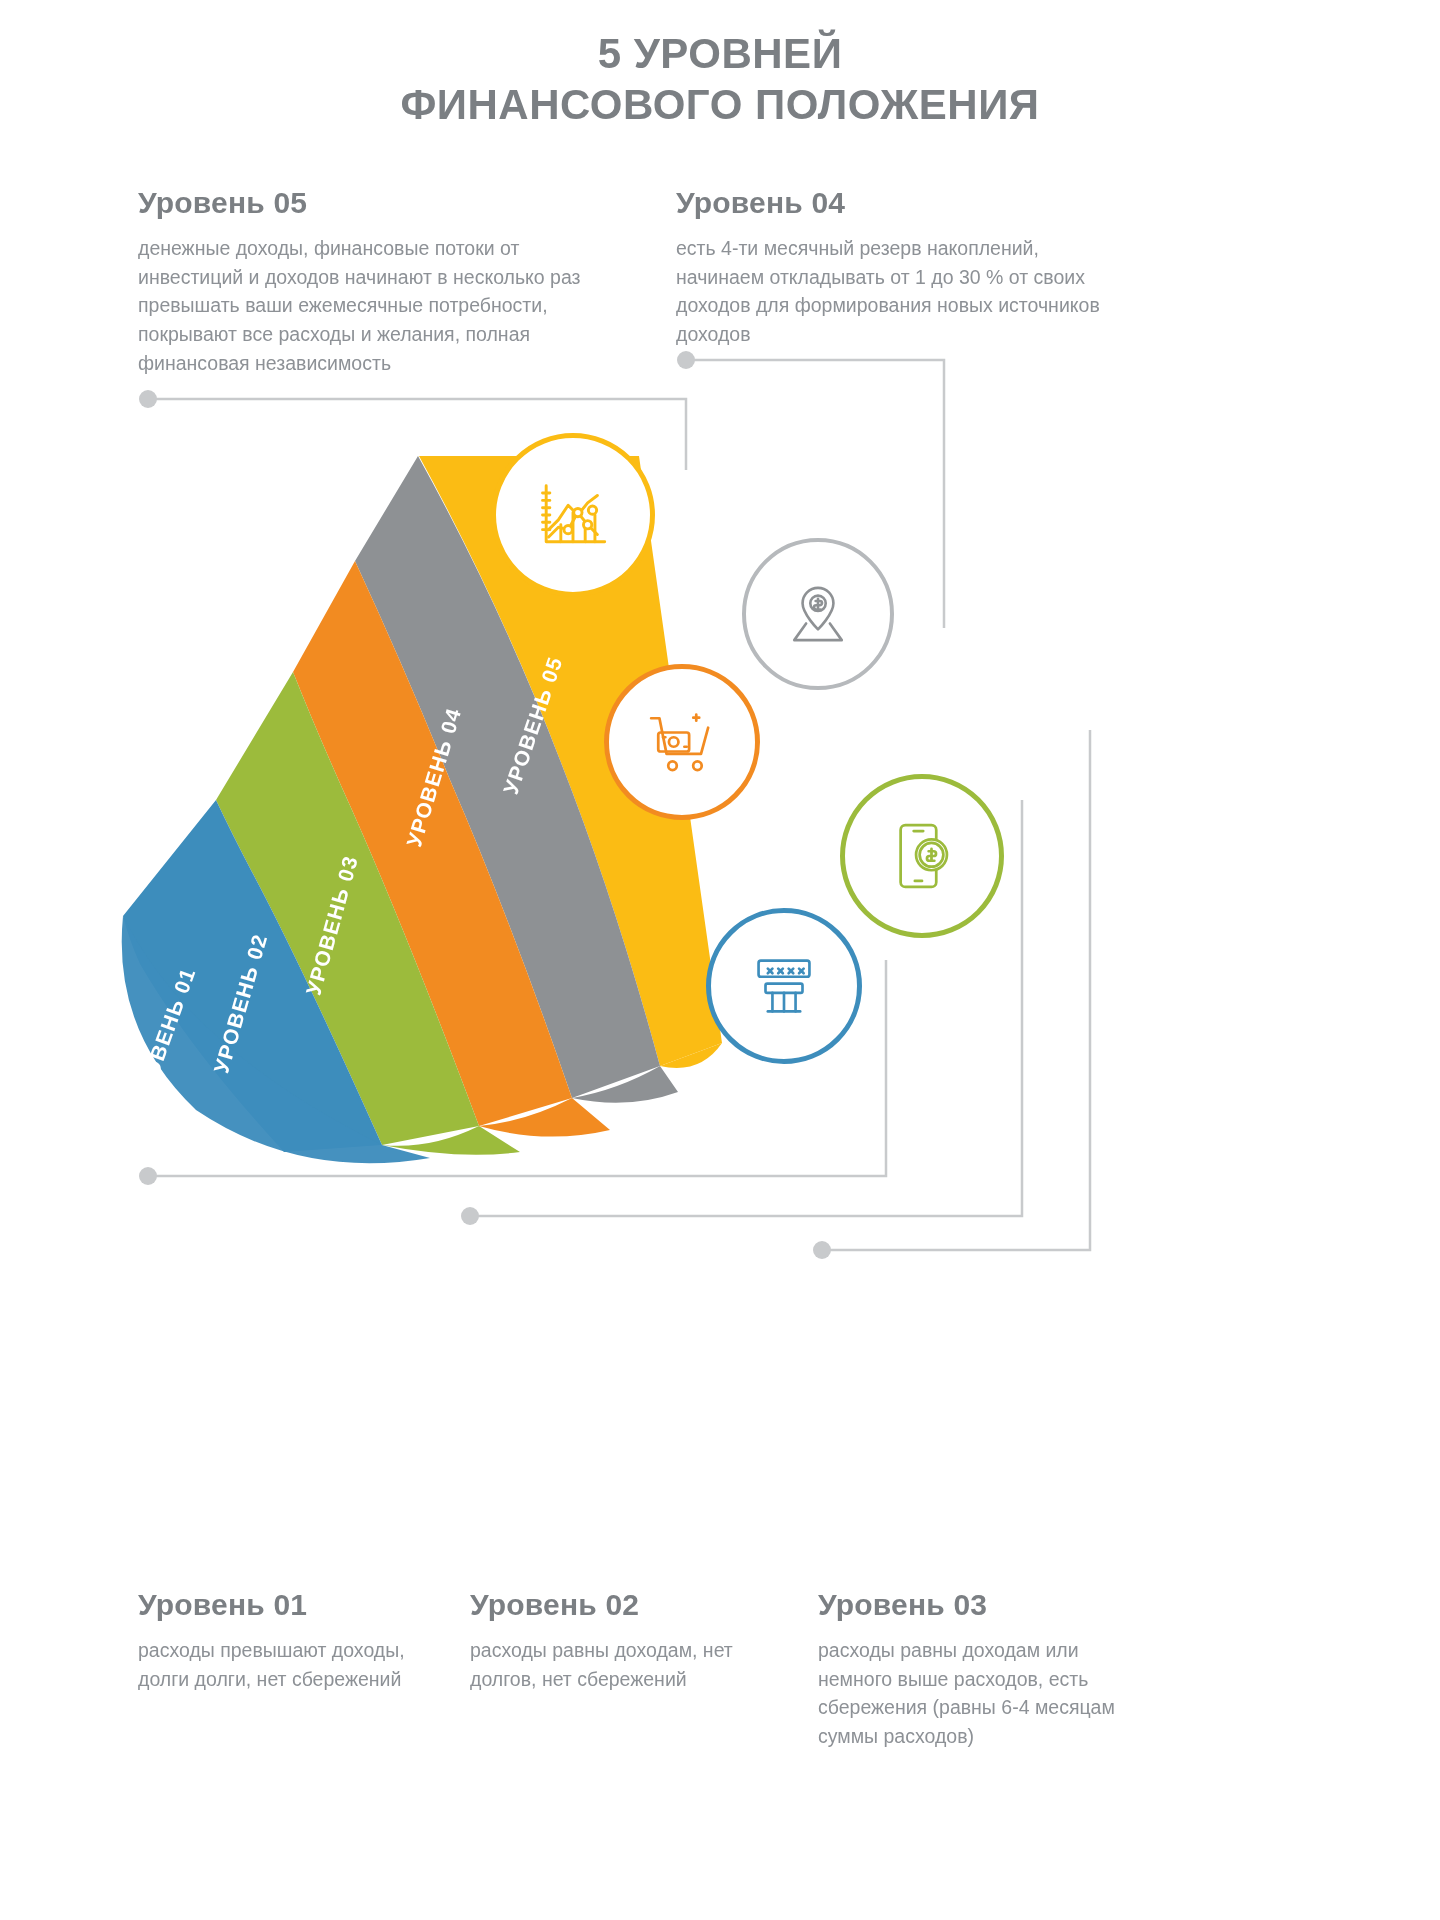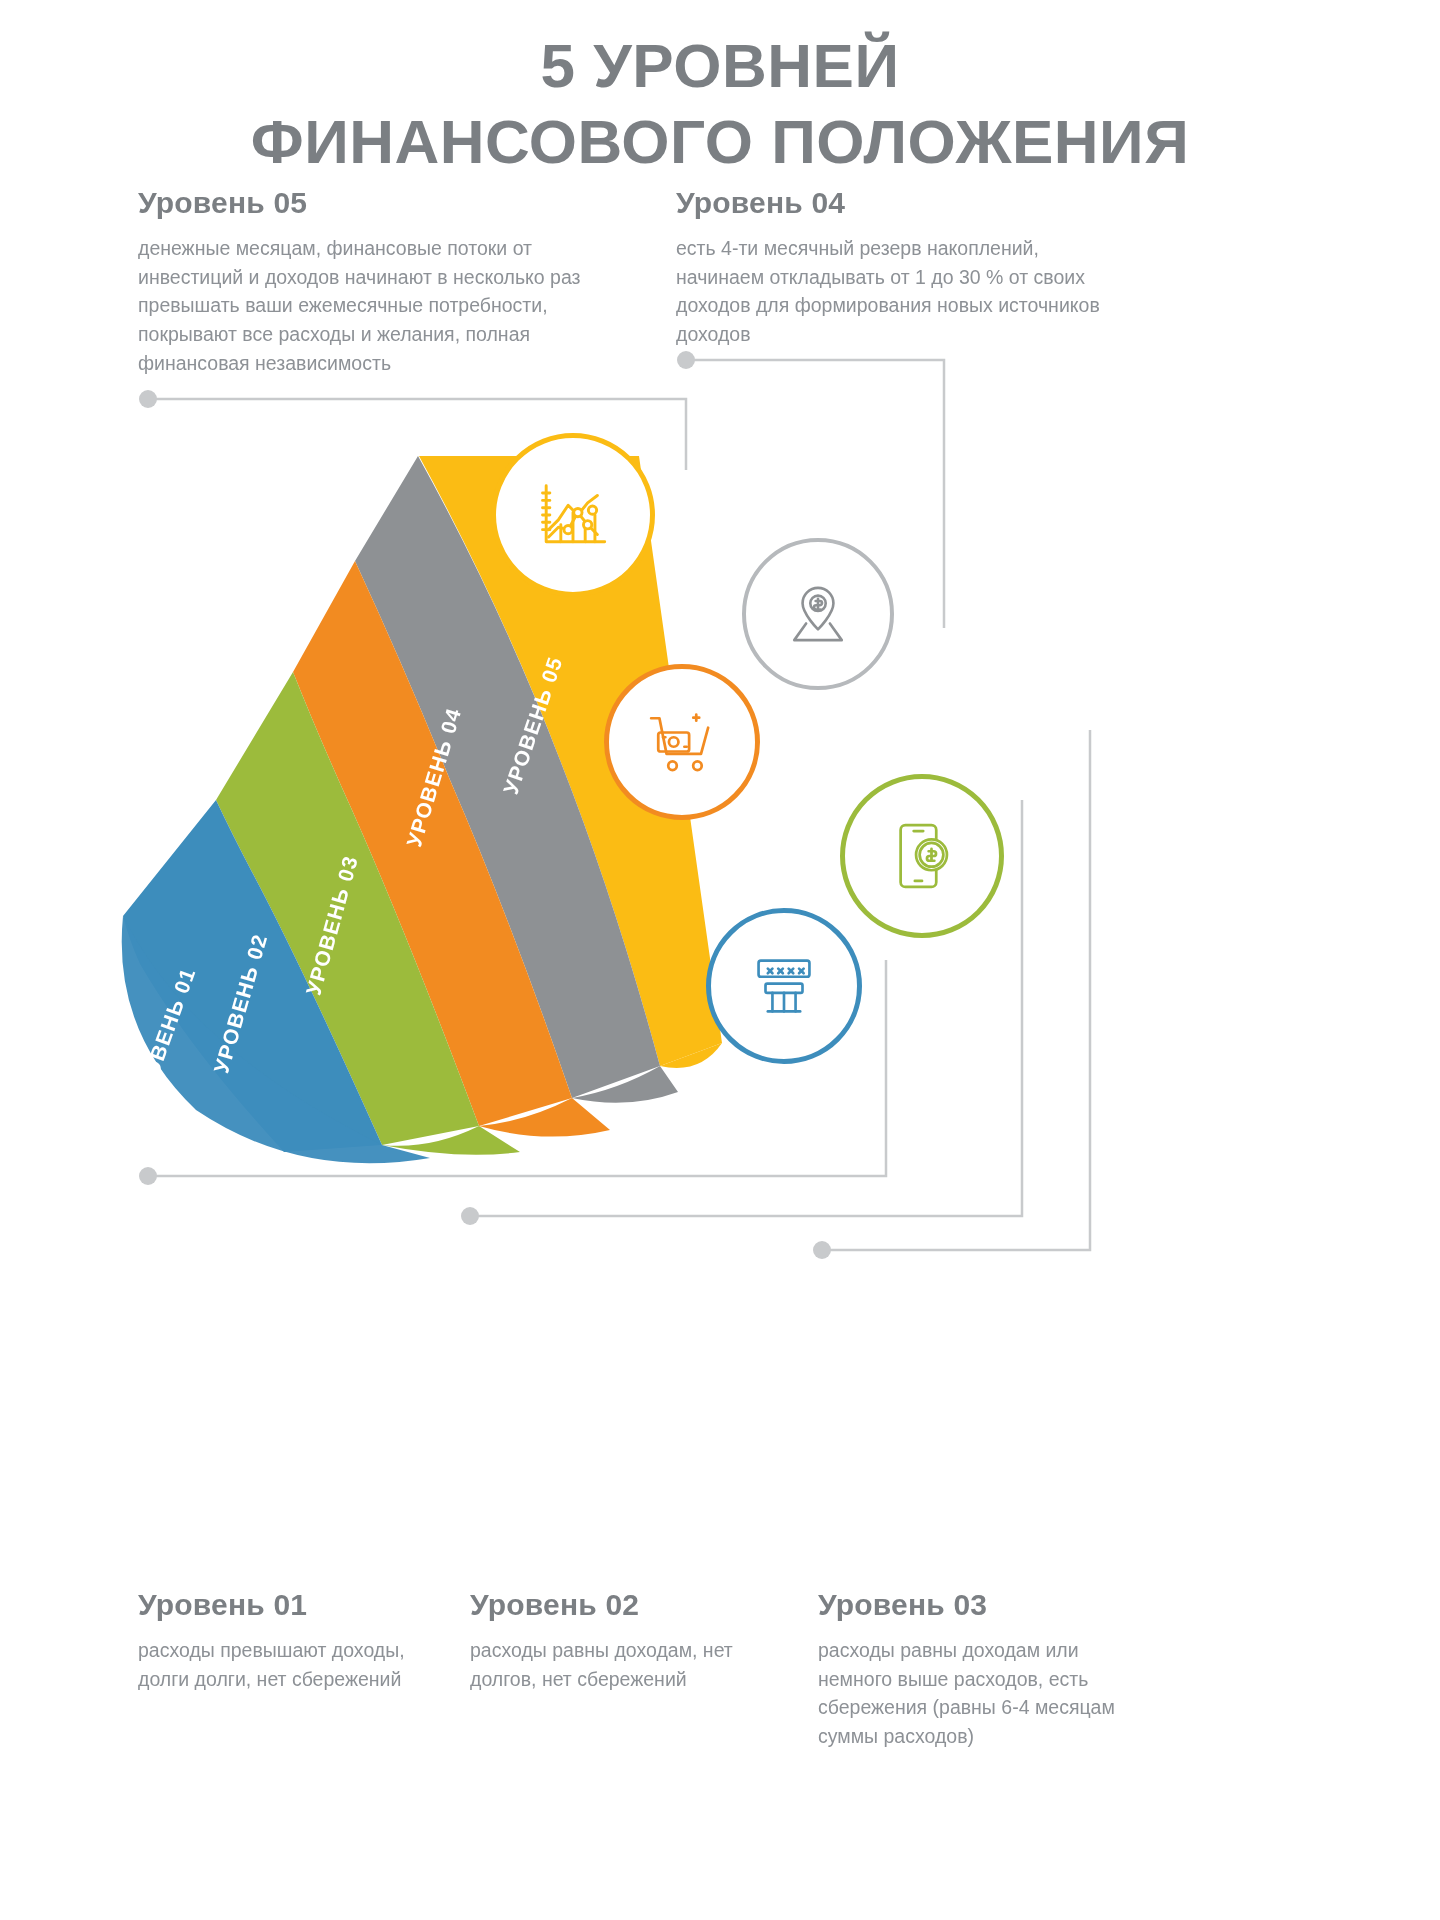--- a/index.html
+++ b/index.html
@@ -18,21 +18,21 @@
 
   
   .title {
     position: absolute;
     top: 28px;
     left: 0;
     width: 1440px;
     text-align: center;
     color: #7b7f83;
     font-weight: bold;
-    font-size: 62px;
+    font-size: 42px;
     line-height: 1.22;
     letter-spacing: 0.5px;
   }
   .title .l1 { display: block; }
   .title .l2 { display: block; }
 
   
   .block { position: absolute; }
   .block h3 {
     color: #7b7f83;
@@ -220,21 +220,21 @@
         <path d="M18 17 l4 4 M22 17 l-4 4 M27 17 l4 4 M31 17 l-4 4 M36 17 l4 4 M40 17 l-4 4 M45 17 l4 4 M49 17 l-4 4"></path>
         <rect x="16" y="30" width="32" height="8" rx="1.5"></rect>
         <path d="M22 38 v16 M32 38 v16 M42 38 v16"></path>
         <path d="M18 54 h28"></path>
       </svg>
     </div>
   </div>
 
   <div class="block" id="blk05">
     <h3>Уровень 05</h3>
-    <p>денежные месяцам, финансовые потоки от инвестиций и доходов начинают в несколько раз превышать ваши ежемесячные потребности, покрывают все расходы и желания, полная финансовая независимость</p>
+    <p>денежные доходы, финансовые потоки от инвестиций и доходов начинают в несколько раз превышать ваши ежемесячные потребности, покрывают все расходы и желания, полная финансовая независимость</p>
   </div>
 
   <div class="block" id="blk04">
     <h3>Уровень 04</h3>
     <p>есть 4-ти месячный резерв накоплений, начинаем откладывать от 1 до 30 % от своих доходов для формирования новых источников доходов</p>
   </div>
 
   <div class="block" id="blk01">
     <h3>Уровень 01</h3>
     <p>расходы превышают доходы, долги долги, нет сбережений</p>

